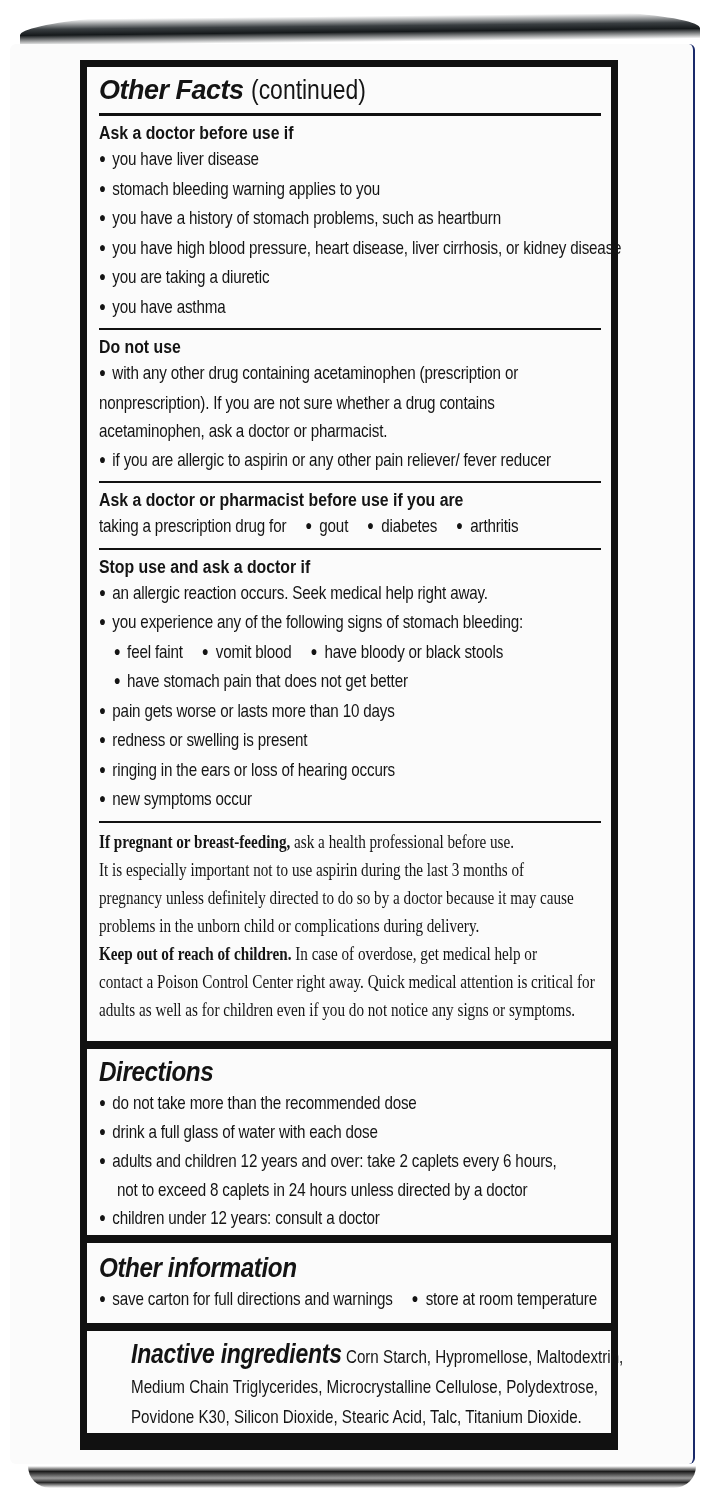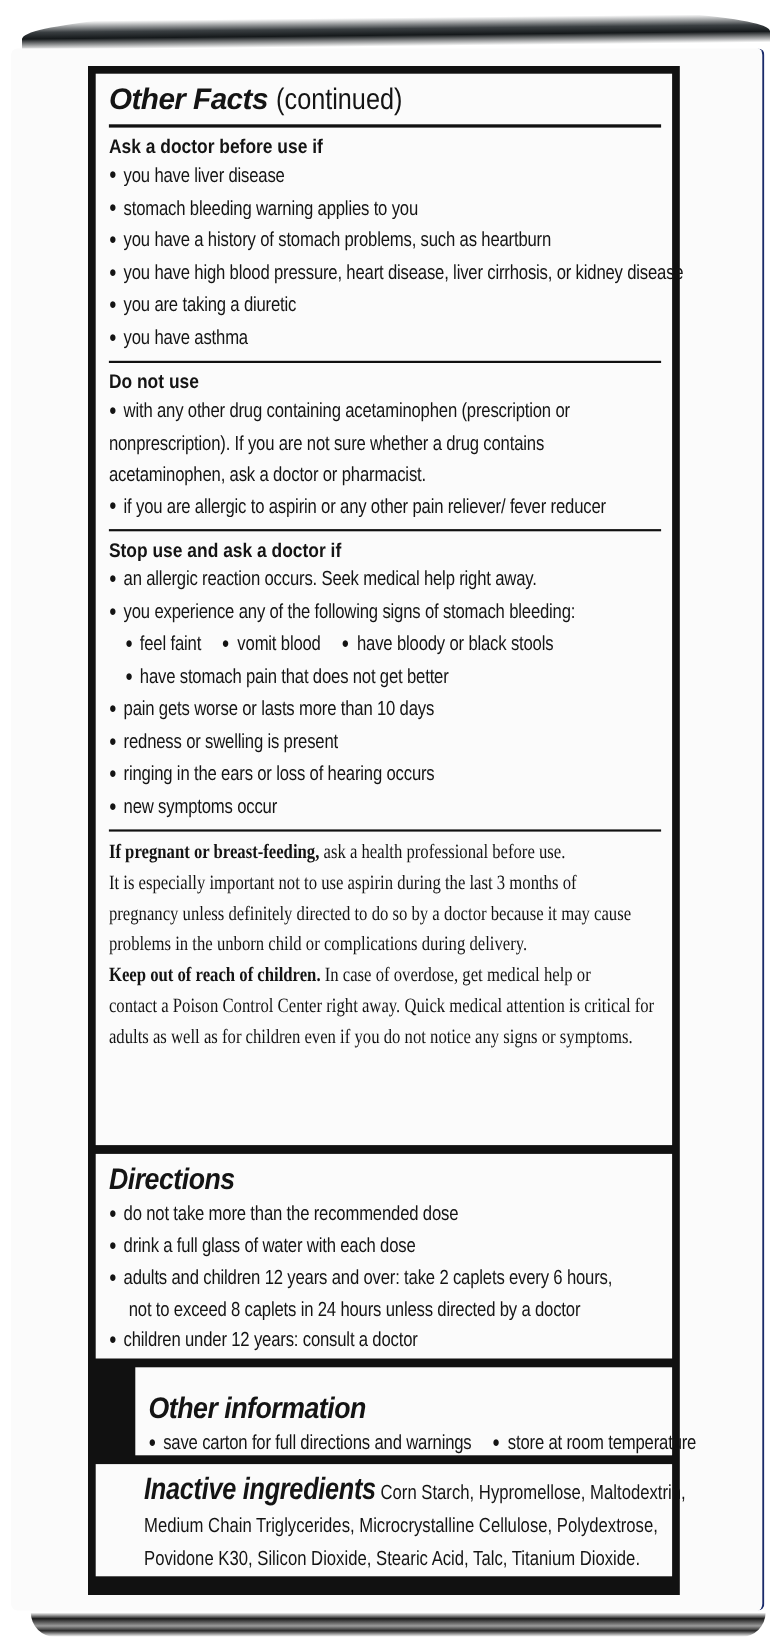--- a/index.html
+++ b/index.html
@@ -15,21 +15,21 @@
   .bottom-edge { position: absolute; left: 28px; top: 1466px; width: 668px; height: 22px;
     background: linear-gradient(180deg, #fff 0%, #1c1c1c 25%, #9a9a9a 55%, #2a2a2a 75%, #ffffff 100%);
     border-radius: 0 0 30px 30px; }
 
   
   .panel { position: absolute; left: 80px; top: 60px; width: 538px; height: 1390px;
     background: #111; padding: 7px; }
   .box { background: #fbfbfb; padding: 0 10px 0 12px; }
   .box.main { height: 974px; padding-top: 6px; }
   .box.directions { margin-top: 8px; height: 186px; padding-top: 6px; }
-  .box.other { margin-top: 8px; height: 80px; padding-top: 20px; margin-left: 36px; }
+  .box.other { margin-top: 8px; height: 80px; padding-top: 8px; }
   .box.inactive { margin-top: 8px; height: 102px; padding-top: 8px; padding-left: 44px; }
 
   .title-row { font-size: 27px; line-height: 34px; border-bottom: 3px solid #111; padding-bottom: 6px; }
   .title-row .bold { font-weight: bold; font-style: italic; letter-spacing: -0.5px; }
   .title-row .light { font-weight: normal; transform: scaleX(0.85); display: inline-block; transform-origin: left; }
 
   .section { border-bottom: 2px solid #111; padding: 5px 0 6px; }
   .section.last { border-bottom: none; font-family: Liberation Serif, serif; }
   .heading { font-weight: bold; font-size: 18px; line-height: 24px; transform: scaleX(0.88); transform-origin: left; white-space: nowrap; }
   .line { font-size: 18.5px; line-height: 28.5px; white-space: nowrap; transform: scaleX(0.82); transform-origin: left; letter-spacing: -0.2px; }
@@ -73,20 +73,29 @@
     </div>
 
     <div class="section">
       <div class="heading">Do not use</div>
       <div class="line bullet">with any other drug containing acetaminophen (prescription or</div>
       <div class="line">nonprescription). If you are not sure whether a drug contains</div>
       <div class="line">acetaminophen, ask a doctor or pharmacist.</div>
       <div class="line bullet">if you are allergic to aspirin or any other pain reliever/ fever reducer</div>
     </div>
 
+    <div class="section">
+      <div class="heading">Ask a doctor or pharmacist before use if you are</div>
+      <div class="line">
+        <span>taking a prescription drug for</span>
+        <span class="inline-bullet">gout</span>
+        <span class="inline-bullet">diabetes</span>
+        <span class="inline-bullet">arthritis</span>
+      </div>
+    </div>
 
     <div class="section">
       <div class="heading">Stop use and ask a doctor if</div>
       <div class="line bullet">an allergic reaction occurs. Seek medical help right away.</div>
       <div class="line bullet">you experience any of the following signs of stomach bleeding:</div>
       <div class="line sub">
         <span class="sub-first">feel faint</span>
         <span class="inline-bullet">vomit blood</span>
         <span class="inline-bullet">have bloody or black stools</span>
       </div>

